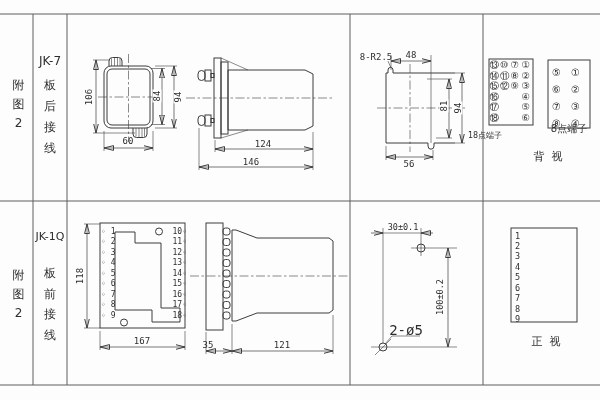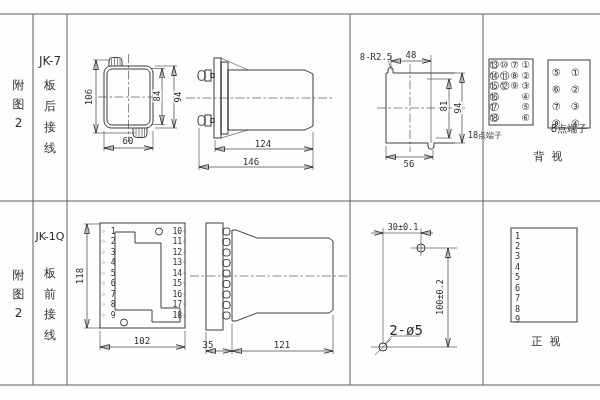--- a/index.html
+++ b/index.html
@@ -208,21 +208,21 @@
 ◦ 9</div>
 <div class="t" style="left:166px;top:226.5px;width:21px;text-align:right;font-size:8px;line-height:10.55px">10◦
 11◦
 12◦
 13◦
 14◦
 15◦
 16◦
 17◦
 18◦</div>
-<div class="t ctr" style="left:142px;top:336px">102</div>
+<div class="t ctr" style="left:142px;top:336px">167</div>
 <div class="t ctr" style="left:208px;top:340px">35</div>
 <div class="t ctr" style="left:282px;top:340px">121</div>
 
 <div class="t ctr" style="left:403px;top:222px;font-size:8.5px">30±0.1</div>
 <div class="t rot" style="left:440px;top:297px;font-size:8.5px">100±0.2</div>
 <div class="t ctr" style="left:406px;top:325px;font-size:14px">2-ø5</div>
 
 <div class="t" style="left:515px;top:230.5px;font-size:8.5px;line-height:10.45px">1
 2
 3

